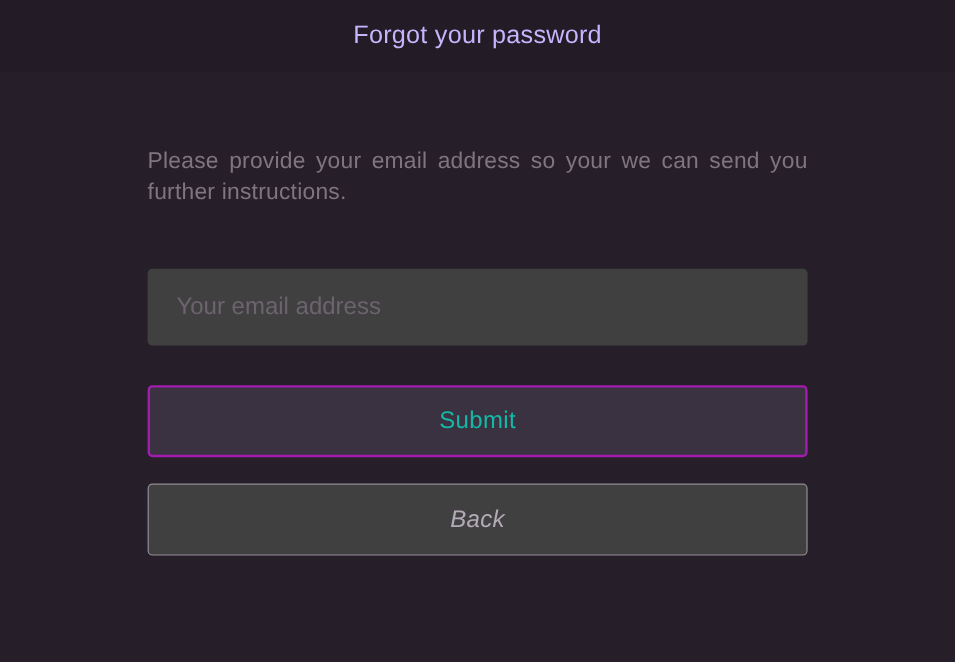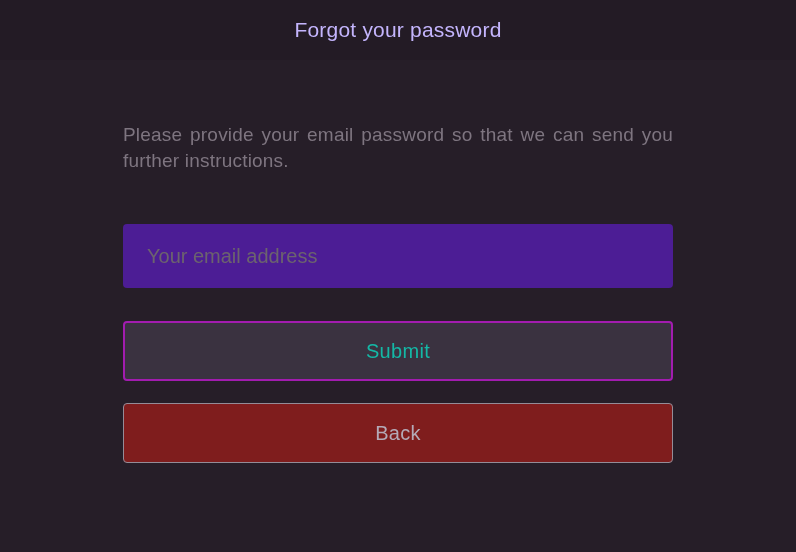--- a/index.html
+++ b/index.html
@@ -35,21 +35,21 @@
     font-weight: 300;
     line-height: 1.35;
     text-align: justify;
     text-align-last: left;
     letter-spacing: 0.2px;
   }
   .email-input {
     margin-top: 51px;
     width: 100%;
     height: 64px;
-    background: #4c1d95;
+    background: #404040;
     border: none;
     border-radius: 4px;
     padding: 0 24px;
     font-size: 20px;
     font-weight: 300;
     color: #a79fa9;
     outline: none;
     font-family: inherit;
   }
   .email-input::placeholder {
@@ -70,33 +70,34 @@
     letter-spacing: 0.3px;
   }
   .btn-submit {
     margin-top: 33px;
     background: #3a3240;
     border: 2px solid #a21caf;
     color: #14b8a6;
   }
   .btn-back {
     margin-top: 22px;
-    background: #7f1d1d;
+    background: #404040;
     border: 1px solid #948c97;
     color: #b4aab7;
+    font-style: italic;
   }
 </style>
 </head>
 <body>
 
 <div class="header">
   <div class="header-title">Forgot your password</div>
 </div>
 
 <div class="content">
-  <p class="instruction">Please provide your email password so that we can send you further instructions.</p>
+  <p class="instruction">Please provide your email address so your we can send you further instructions.</p>
 
   <input type="text" class="email-input" placeholder="Your email address" style="">
 
   <button class="btn btn-submit">Submit</button>
 
   <button class="btn btn-back">Back</button>
 </div>
 
 </body></html>

